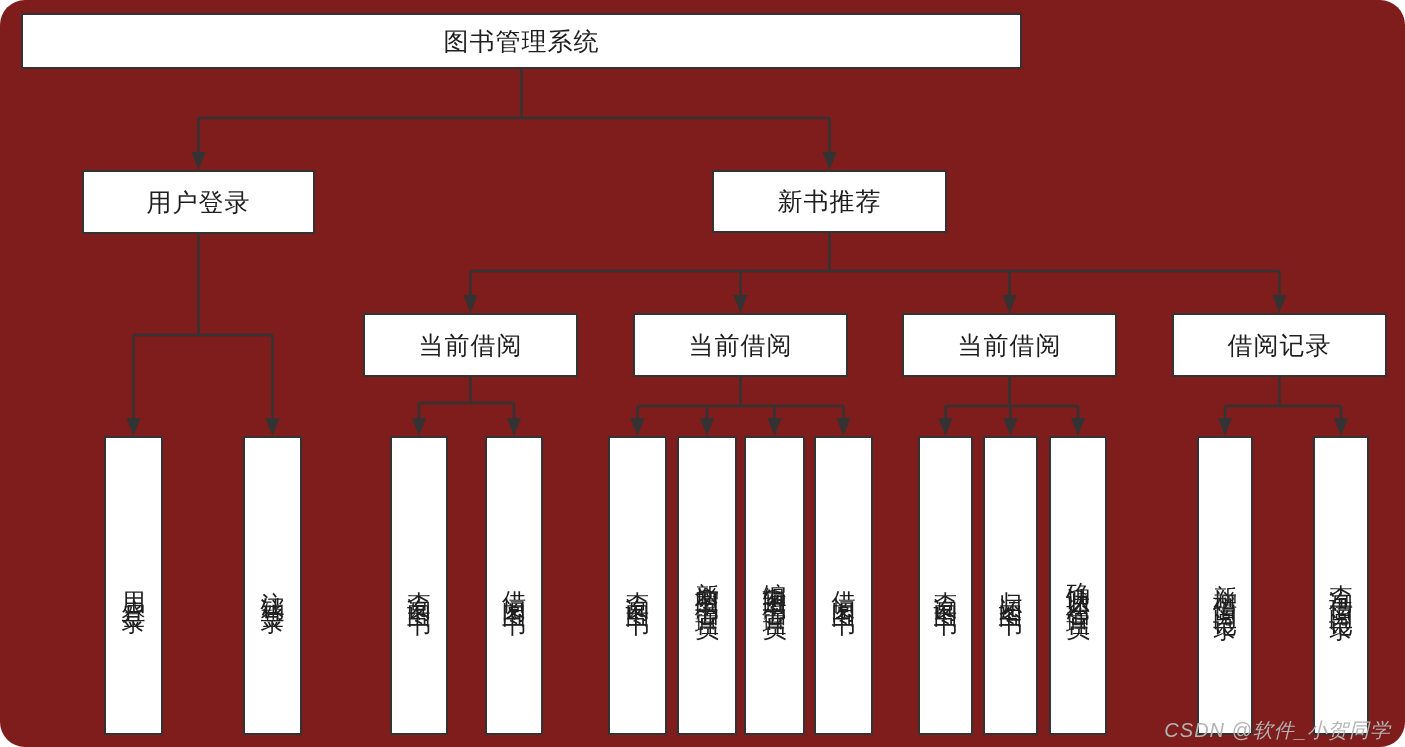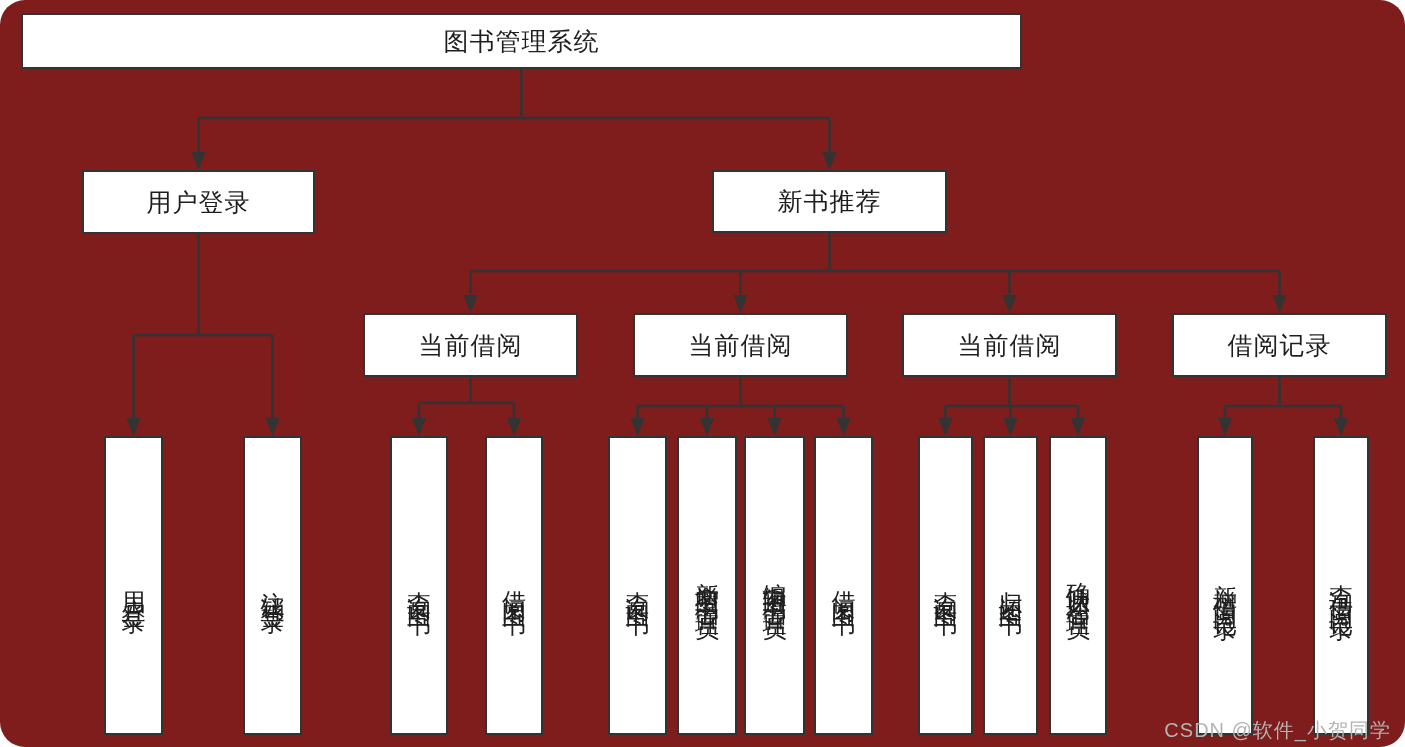--- a/index.html
+++ b/index.html
@@ -60,20 +60,21 @@
   }
   .watermark {
     position: absolute;
     right: 14px;
     bottom: 3px;
     font-size: 20px;
     letter-spacing: 1px;
     color: #b3b3b3;
     z-index: 2;
     white-space: nowrap;
+    font-style: italic;
   }
 </style>
 </head>
 <body>
 
 <div class="canvas">
 
   <svg class="connectors" width="1405" height="747" viewBox="0 0 1405 747">
 
     <g>

